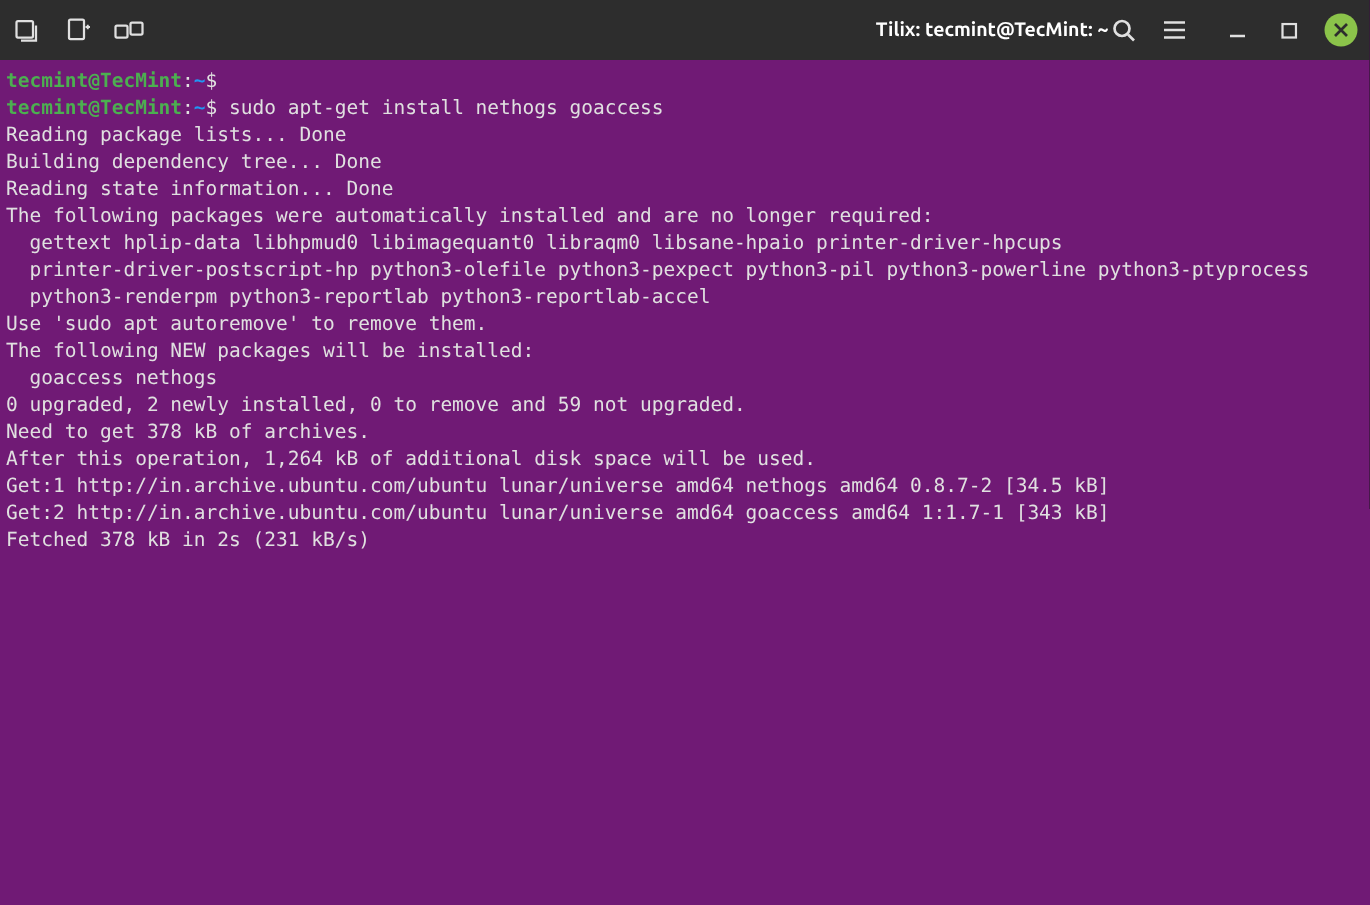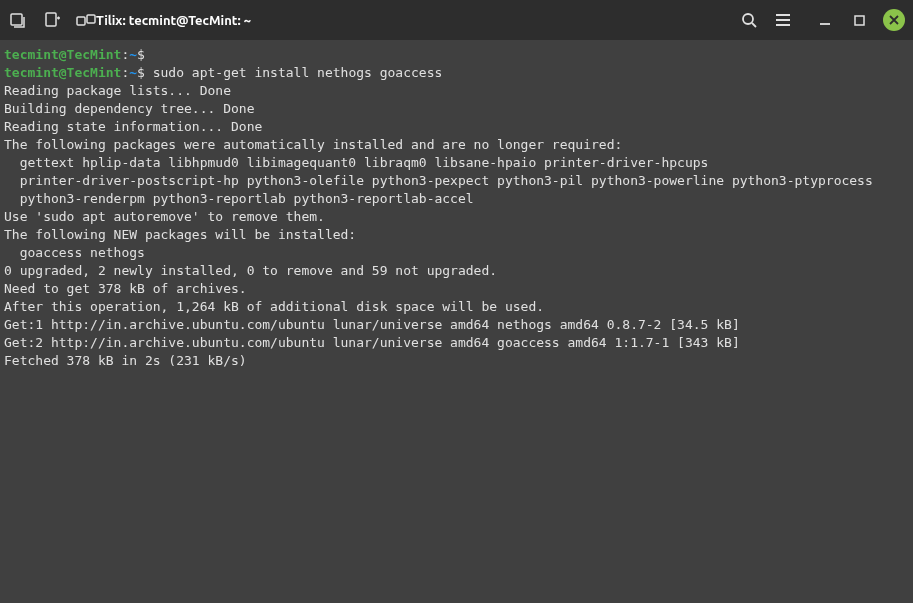--- a/index.html
+++ b/index.html
@@ -39,21 +39,21 @@
     .titlebar-icon {
       width: 20px;
       height: 20px;
       display: flex;
       align-items: center;
       justify-content: center;
       cursor: pointer;
     }
     .titlebar-center {
       flex: 1;
-      text-align: left;
+      text-align: right;
       font-weight: bold;
       color: #ffffff;
     }
     .titlebar-right {
       display: flex;
       align-items: center;
       gap: 14px;
     }
     .window-controls {
       display: flex;
@@ -74,21 +74,21 @@
       height: 22px;
       border-radius: 50%;
       background: #8bc34a;
       display: flex;
       align-items: center;
       justify-content: center;
       cursor: pointer;
     }
     .terminal-body {
       flex: 1;
-      background: #404040;
+      background: #701a75;
       padding: 6px 4px;
       font-family: "DejaVu Sans Mono", "Liberation Mono", monospace;
       font-size: 13px;
       line-height: 18px;
       color: #e0e0e0;
       overflow: hidden;
       white-space: pre;
     }
     .prompt-user {
       color: #4caf50;

